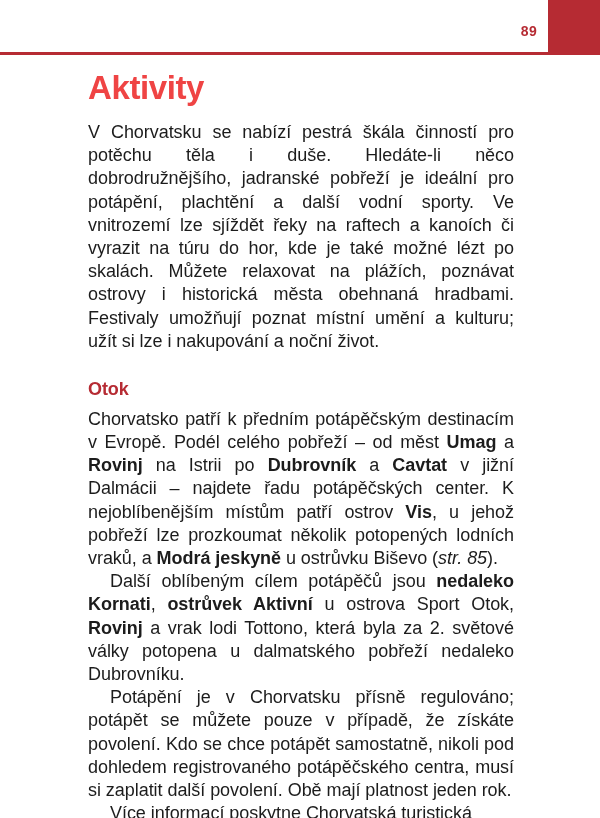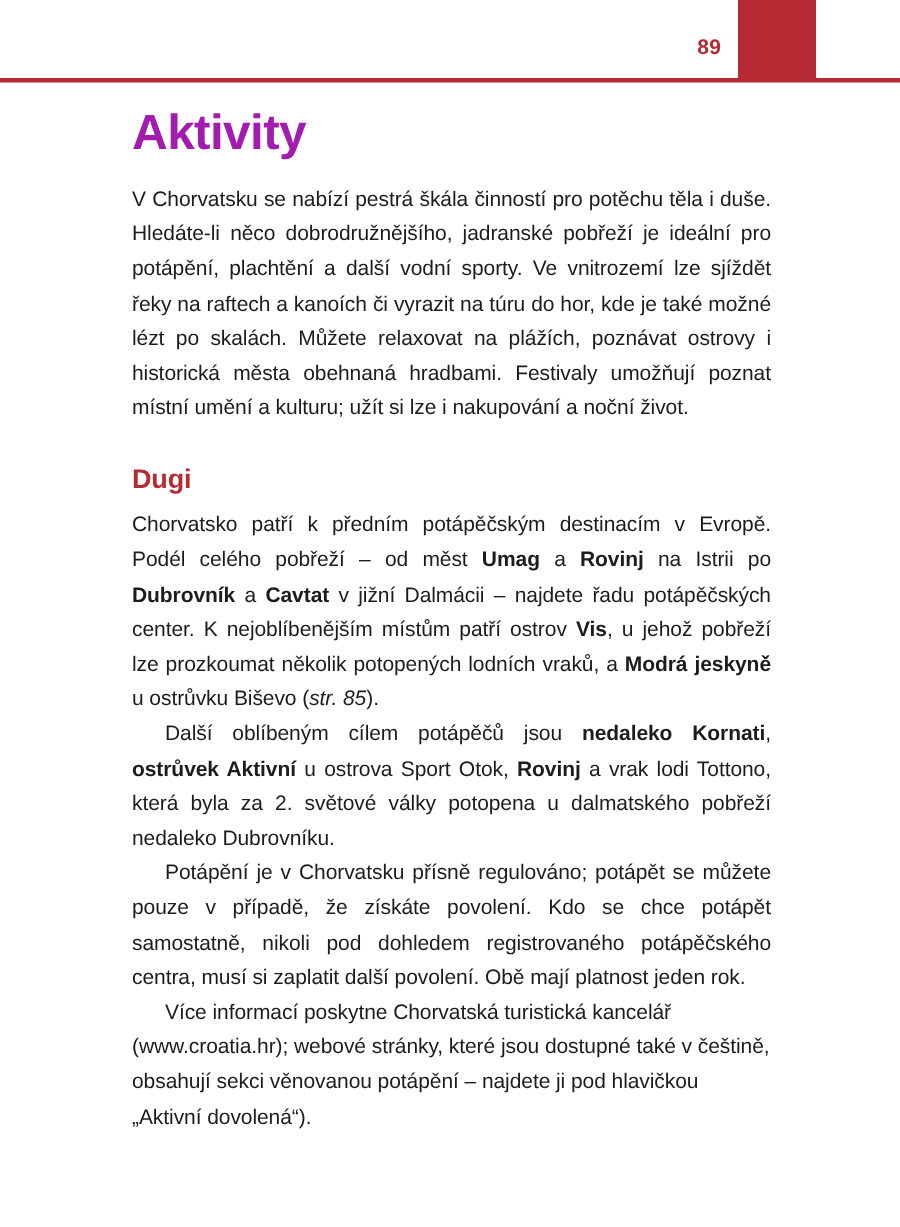--- a/index.html
+++ b/index.html
@@ -14,21 +14,21 @@
     color: #1a1a1a;
     overflow: hidden;
     position: relative;
   }
 
   
   .page-header {
     position: absolute;
     top: 0;
     left: 0;
-    width: 544px;
+    width: 600px;
     height: 57px;
   }
   .header-tab {
     position: absolute;
     top: 0;
     right: 0;
     width: 52px;
     height: 52px;
     background: #b62b33;
   }
@@ -58,42 +58,42 @@
     top: 57px;
     width: 426px;
   }
 
   h1.doc-title {
     font-size: 33px;
     font-weight: bold;
     line-height: 1.0;
     letter-spacing: -0.4px;
     margin: 14px 0 0 0;
-    color: #a21caf;
+    color: #ef4444;
   }
 
   h2.section-title {
     font-size: 18px;
     font-weight: bold;
     color: #b62b33;
     margin: 27px 0 0 0;
     line-height: 1.1;
     letter-spacing: -0.1px;
   }
 
   h3.subsection-title {
     font-size: 15.6px;
     font-weight: bold;
     color: #1c1c1c;
     margin: 20px 0 0 0;
     line-height: 1.1;
   }
 
   p.body {
-    font-size: 14px;
+    font-size: 18px;
     line-height: 23.2px;
     margin: 0;
     text-align: justify;
     text-justify: inter-word;
     hyphens: manual;
     color: #1c1c1c;
     letter-spacing: -0.05px;
   }
   p.intro {
     margin-top: 17px;
@@ -119,21 +119,21 @@
   <div class="folio">89</div>
   <div class="header-rule"></div>
 </div>
 
 <div class="content">
 
   <h1 class="doc-title">Aktivity</h1>
 
   <p class="body intro">V Chorvatsku se nabízí pestrá škála činností pro potěchu těla i duše. Hledáte-li něco dobrodružnějšího, jadranské pobřeží je ideální pro potápění, plachtění a další vodní sporty. Ve vnitrozemí lze sjíždět řeky na raftech a kanoích či vyrazit na túru do hor, kde je také možné lézt po skalách. Můžete relaxovat na plážích, poznávat ostrovy i historická města obehnaná hradbami. Festivaly umožňují poznat místní umění a kulturu; užít si lze i nakupování a noční život.</p>
 
-  <h2 class="section-title">Dugi</h2>
+  <h2 class="section-title">Otok</h2>
 
 
   <div>
       <p class="body first-para"><span>Chorvatsko patří k předním potápěčským destinacím v Evropě. Podél celého pobřeží – od měst </span><b>Umag</b><span> a </span><b>Rovinj</b><span> na Istrii po </span><b>Dubrovník</b><span> a </span><b>Cavtat</b><span> v jižní Dalmácii – najdete řadu potápěčských center. K nejoblíbenějším místům patří ostrov </span><b>Vis</b><span>, u jehož pobřeží lze prozkoumat několik potopených lodních vraků, a </span><b>Modrá jeskyně</b><span> u ostrůvku Biševo (</span><i>str. 85</i><span>).</span></p>
       <p class="body indent"><span>Další oblíbeným cílem potápěčů jsou </span><b>nedaleko Kornati</b><span>, </span><b>ostrůvek Aktivní</b><span> u ostrova Sport Otok, </span><b>Rovinj</b><span> a vrak lodi Tottono, která byla za 2. světové války potopena u dalmatského pobřeží nedaleko Dubrovníku.</span></p>
       <p class="body indent"><span>Potápění je v Chorvatsku přísně regulováno; potápět se můžete pouze v případě, že získáte povolení. Kdo se chce potápět samostatně, nikoli pod dohledem registrovaného potápěčského centra, musí si zaplatit další povolení. Obě mají platnost jeden rok.</span></p>
       <p class="body indent last-ragged"><span>Více informací poskytne Chorvatská turistická kancelář (www.croatia.hr); webové stránky, které jsou dostupné také v češtině, obsahují sekci věnovanou potápění – najdete ji pod hlavičkou „Aktivní dovolená“).</span></p>
     </div>
 
 </div>

